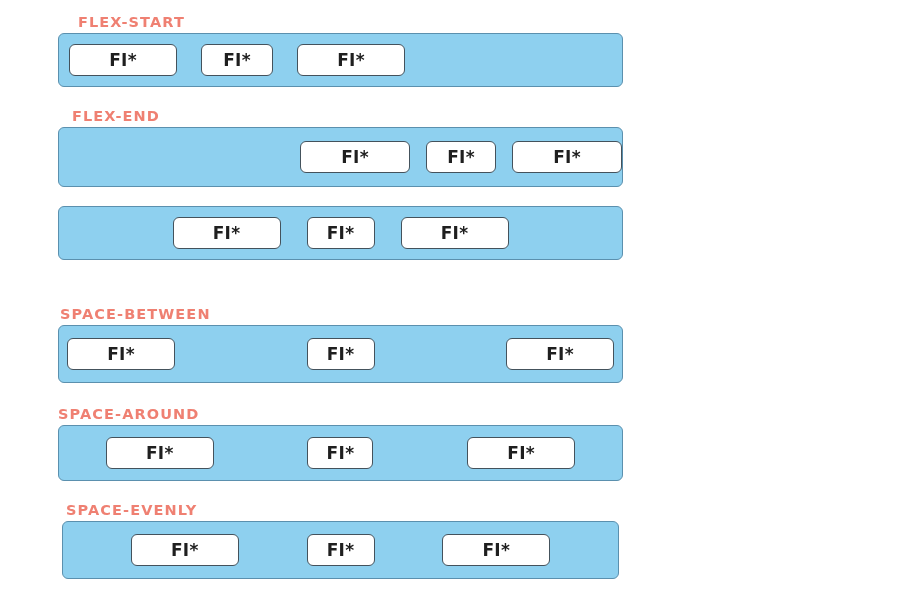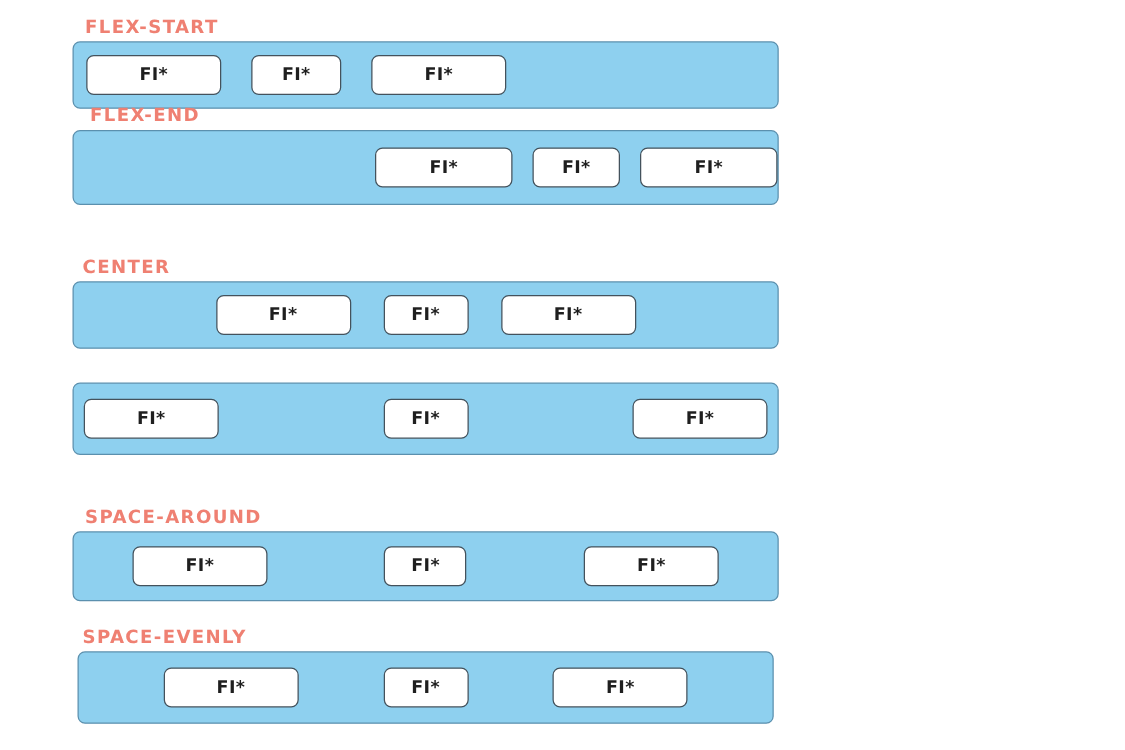--- a/index.html
+++ b/index.html
@@ -68,21 +68,21 @@
   .flex-item {
     background: #ffffff;
     border: 1.6px solid #44525c;
     border-radius: 6px;
     box-sizing: border-box;
     height: 32px;
     display: flex;
     align-items: center;
     justify-content: center;
     font-family: "DejaVu Sans", sans-serif;
-    font-size: 14px;
+    font-size: 17px;
     font-weight: bold;
     color: #1f1f1f;
     letter-spacing: 0.3px;
     flex: none;
   }
 
   
   .jc-flex-start    { justify-content: flex-start; }
   .jc-flex-end      { justify-content: flex-end; }
   .jc-center        { justify-content: center; }
@@ -95,56 +95,56 @@
   .gap-end   .flex-item + .flex-item { margin-left: 16px; }
   .gap-center .flex-item + .flex-item { margin-left: 26px; }
 </style>
 </head>
 <body>
 
 <div id="canvas">
 
 
   <div class="row" style="left:58px; top:14px; width:565px;">
-    <div class="row-label" style="margin-left:10px;">FLEX-START</div>
+    <div class="row-label" style="margin-left:20px;">FLEX-START</div>
     <div class="flex-container jc-flex-start gap-start" style="width:565px; padding:0 10px;">
       <div class="flex-item" style="width:108px;">FI*</div>
       <div class="flex-item" style="width:72px;">FI*</div>
       <div class="flex-item" style="width:108px;">FI*</div>
     </div>
   </div>
 
-  <div class="row" style="left:58px; top:85px; width:630px;">
+  <div class="row" style="left:58px; top:108px; width:630px;">
     <div class="row-label" style="margin-left:14px;">FLEX-END</div>
     <div class="flex-container jc-flex-end gap-end" style="width:565px; height:60px; padding:0 0 0 10px;">
       <div class="flex-item" style="width:110px;">FI*</div>
       <div class="flex-item" style="width:70px;">FI*</div>
       <div class="flex-item" style="width:110px;">FI*</div>
     </div>
   </div>
 
   <div class="row" style="left:58px; top:206px; width:565px;">
-    <div class="row-label" style="margin-left:8px;">CENTER</div>
     <div class="flex-container jc-center gap-center" style="width:565px; padding:0 10px;">
       <div class="flex-item" style="width:108px;">FI*</div>
       <div class="flex-item" style="width:68px;">FI*</div>
       <div class="flex-item" style="width:108px;">FI*</div>
     </div>
   </div>
 
   <div class="row" style="left:58px; top:306px; width:565px;">
+    <div class="row-label" style="margin-left:2px;">SPACE-BETWEEN</div>
     <div class="flex-container jc-space-between" style="width:565px; height:58px; padding:0 8px;">
       <div class="flex-item" style="width:108px;">FI*</div>
       <div class="flex-item" style="width:68px;">FI*</div>
       <div class="flex-item" style="width:108px;">FI*</div>
     </div>
   </div>
 
   <div class="row" style="left:58px; top:406px; width:565px;">
-    <div class="row-label" style="margin-left:10px;">SPACE-AROUND</div>
+    <div class="row-label" style="">SPACE-AROUND</div>
     <div class="flex-container jc-space-around" style="width:565px; height:56px;">
       <div class="flex-item" style="width:108px;">FI*</div>
       <div class="flex-item" style="width:66px;">FI*</div>
       <div class="flex-item" style="width:108px;">FI*</div>
     </div>
   </div>
 
   <div class="row" style="left:62px; top:502px; width:557px;">
     <div class="row-label" style="margin-left:4px;">SPACE-EVENLY</div>
     <div class="flex-container jc-space-evenly" style="width:557px; height:58px;">

